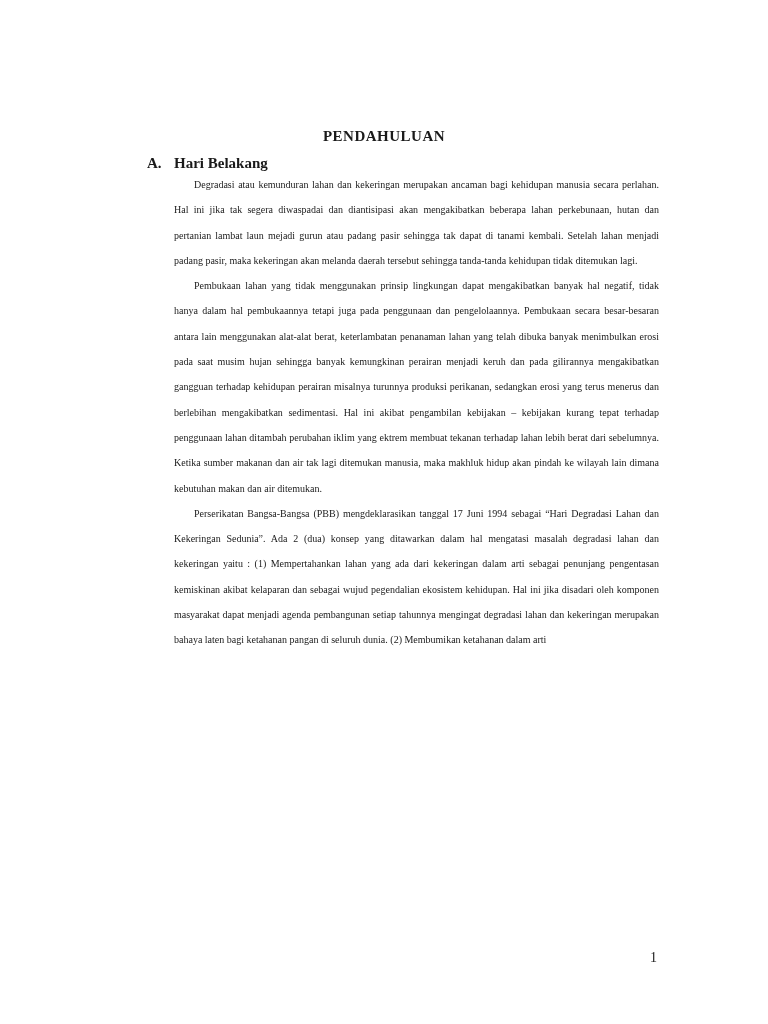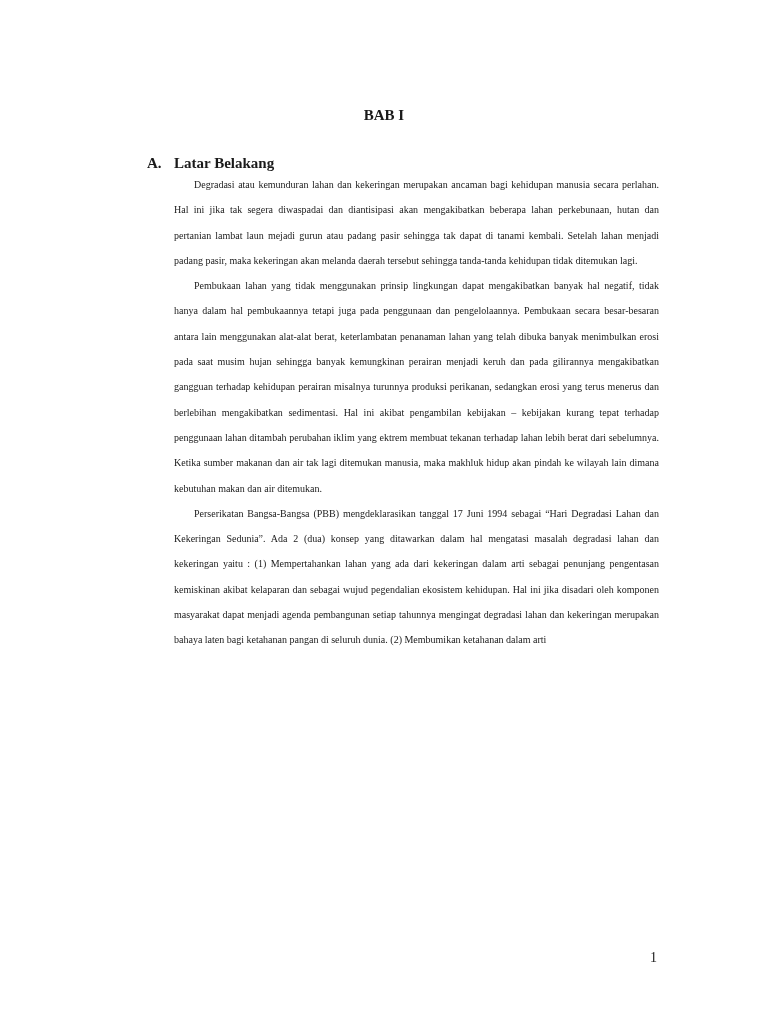--- a/index.html
+++ b/index.html
@@ -13,25 +13,25 @@
   .section .num { position: absolute; left: 0; }
   .section .lbl { position: absolute; left: 27px; white-space: nowrap; }
   .body { position: absolute; left: 174px; width: 485px; top: 172px; font-size: 10px; line-height: 25.3px; }
   .body p { margin: 0; text-align: justify; text-indent: 20px; }
   .pagenum { position: absolute; left: 650px; top: 950px; font-size: 14px; }
 </style>
 </head>
 <body>
 
 <div class="page">
-  <div class="title t1">BAB I</div>
+  <div class="title t2">PENDAHULUAN</div>
 
   <div class="section">
     <span class="num">A.</span>
-    <span class="lbl">Latar Belakang</span>
+    <span class="lbl">Hari Belakang</span>
   </div>
 
   <div class="body">
     <p>Degradasi atau kemunduran lahan dan kekeringan merupakan ancaman bagi kehidupan manusia secara perlahan. Hal ini jika tak segera diwaspadai dan diantisipasi akan mengakibatkan beberapa lahan perkebunaan, hutan dan pertanian lambat laun mejadi gurun atau padang pasir sehingga tak dapat di tanami kembali. Setelah lahan menjadi padang pasir, maka kekeringan akan melanda daerah tersebut sehingga tanda-tanda kehidupan tidak ditemukan lagi.</p>
     <p>Pembukaan lahan yang tidak menggunakan prinsip lingkungan dapat mengakibatkan banyak hal negatif, tidak hanya dalam hal pembukaannya tetapi juga pada penggunaan dan pengelolaannya. Pembukaan secara besar-besaran antara lain menggunakan alat-alat berat, keterlambatan penanaman lahan yang telah dibuka banyak menimbulkan erosi pada saat musim hujan sehingga banyak kemungkinan perairan menjadi keruh dan pada gilirannya mengakibatkan gangguan terhadap kehidupan perairan misalnya turunnya produksi perikanan, sedangkan erosi yang terus menerus  dan berlebihan mengakibatkan sedimentasi. Hal ini akibat pengambilan kebijakan – kebijakan kurang tepat  terhadap penggunaan lahan ditambah perubahan iklim yang ektrem membuat tekanan terhadap lahan lebih berat dari sebelumnya. Ketika sumber makanan dan air tak lagi ditemukan manusia, maka makhluk hidup akan  pindah ke wilayah lain dimana kebutuhan makan dan air ditemukan.</p>
     <p>Perserikatan Bangsa-Bangsa (PBB) mengdeklarasikan tanggal 17 Juni 1994 sebagai “Hari Degradasi Lahan dan Kekeringan Sedunia”. Ada 2 (dua) konsep yang ditawarkan dalam hal mengatasi masalah degradasi lahan dan kekeringan yaitu : (1) Mempertahankan lahan yang ada dari kekeringan dalam arti sebagai penunjang pengentasan kemiskinan akibat kelaparan dan sebagai wujud pegendalian ekosistem kehidupan. Hal ini jika disadari oleh komponen masyarakat dapat menjadi agenda pembangunan setiap tahunnya mengingat degradasi lahan dan kekeringan merupakan bahaya laten bagi ketahanan pangan di seluruh dunia. (2) Membumikan ketahanan dalam arti</p>
   </div>
 
   <div class="pagenum">1</div>
 </div>

